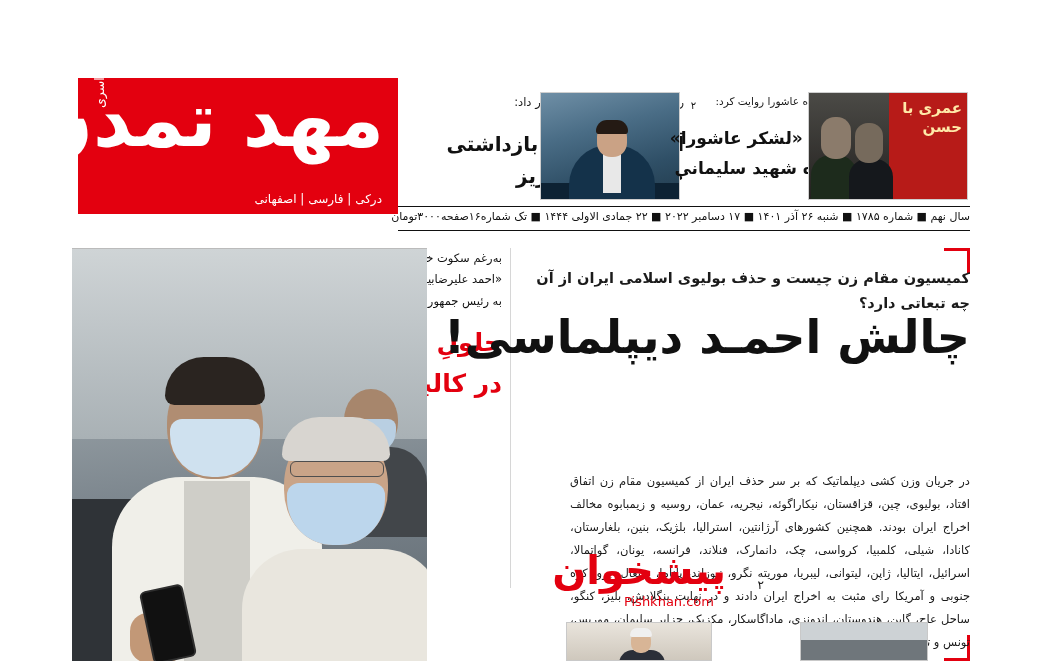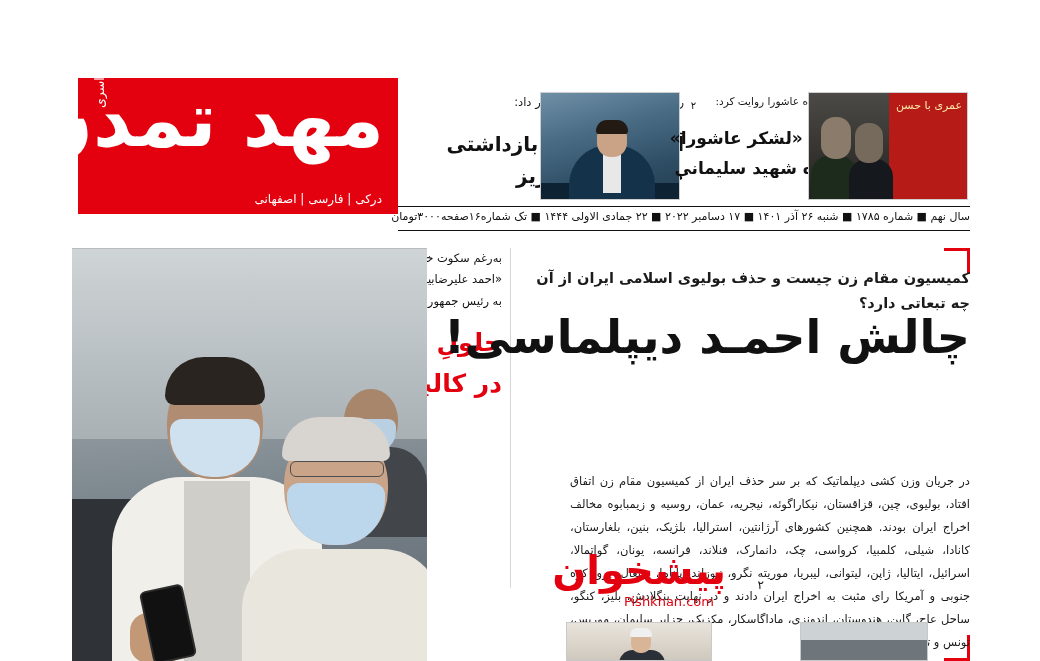--- a/index.html
+++ b/index.html
@@ -134,21 +134,21 @@
   #teaser2-photo .p-left {
     position: absolute; left: 0; top: 0; width: 84px; height: 108px;
     background: linear-gradient(180deg,#4b4a46,#23211f);
   }
   #teaser2-photo .p-right {
     position: absolute; right: 0; top: 0; width: 78px; height: 108px;
     background: #b71b18;
   }
   #teaser2-photo .p-right .ptitle {
     position: absolute; right: 5px; top: 6px;
-    color: #ffe9a8; font-size: 11px; font-weight: normal; line-height: 1.25;
+    color: #ffe9a8; font-size: 15px; font-weight: bold; line-height: 1.25;
     direction: rtl; text-align: right;
   }
   #teaser2-photo .face-a {
     position: absolute; left: 12px; top: 24px; width: 30px; height: 42px;
     background: #8b7b6b; border-radius: 14px;
   }
   #teaser2-photo .face-b {
     position: absolute; left: 46px; top: 30px; width: 28px; height: 40px;
     background: #766a5c; border-radius: 13px;
   }

